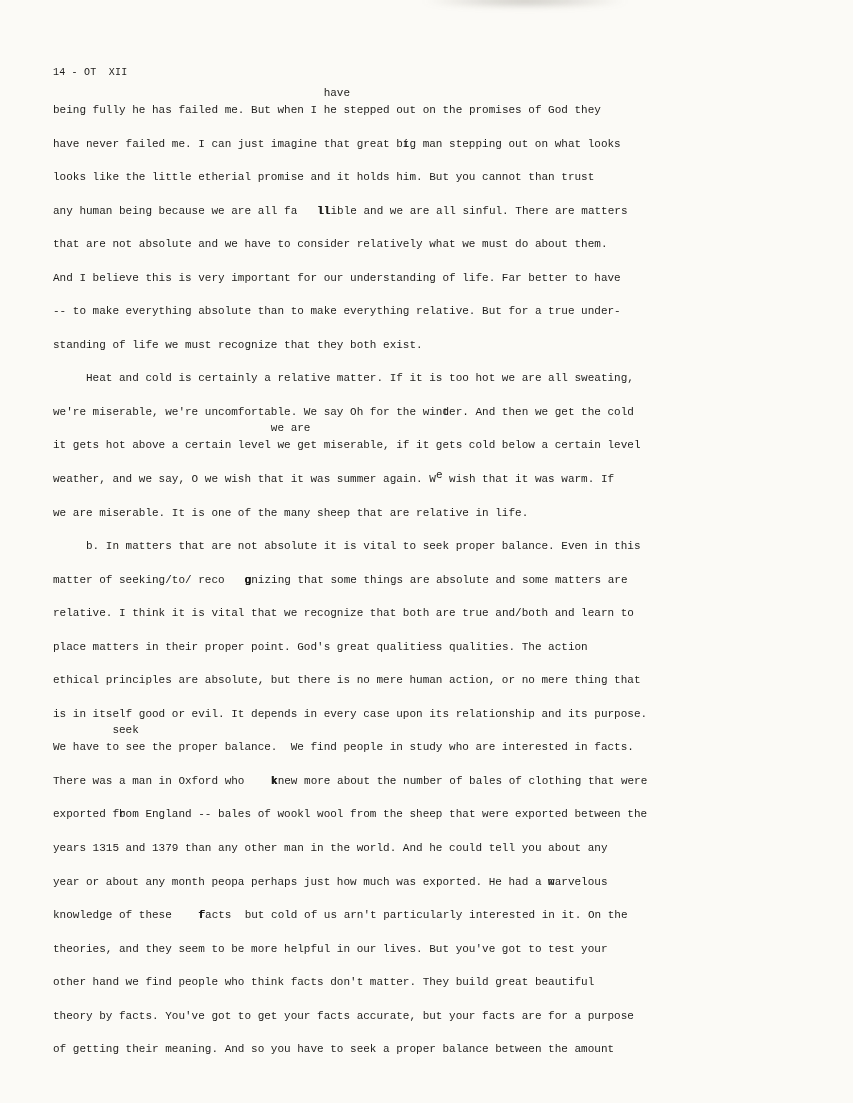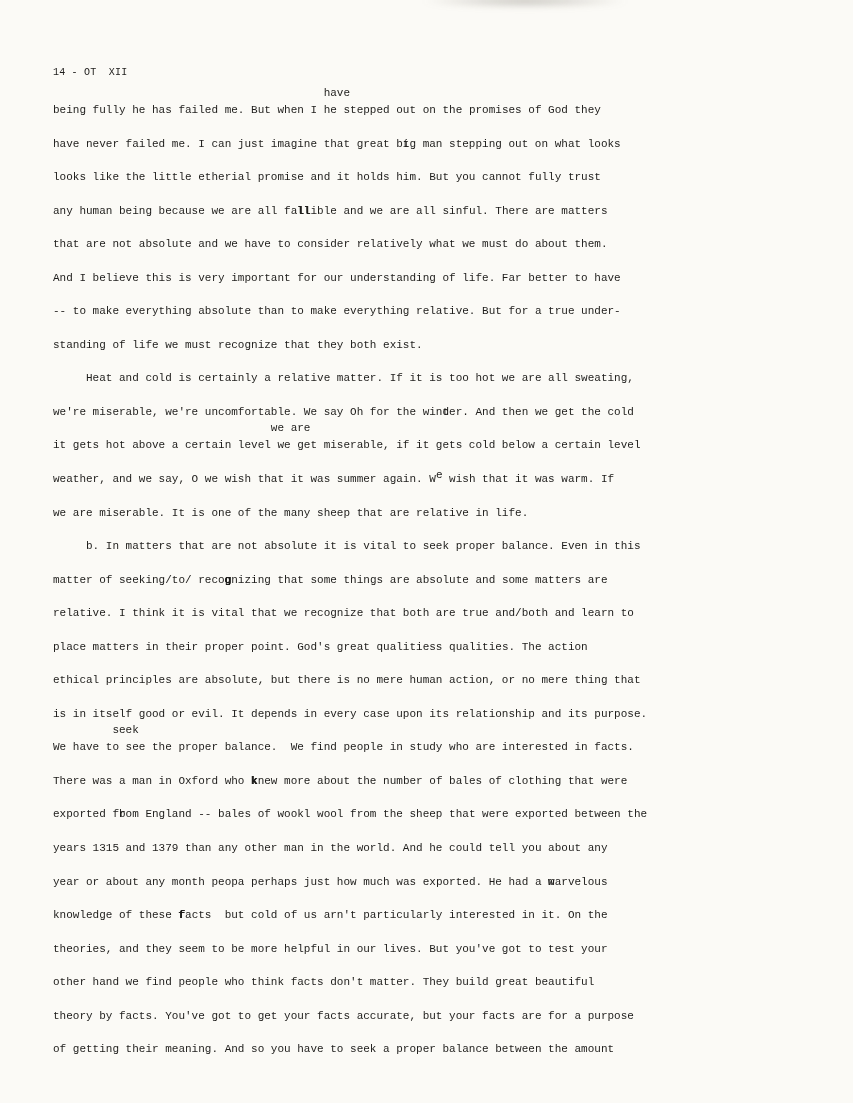--- a/index.html
+++ b/index.html
@@ -34,38 +34,38 @@
   }
   
   .strike { position:relative; }
   .strike::after {
     content:""; position:absolute; left:0; right:0; top:8px; bottom:7px;
     background:repeating-linear-gradient(120deg, transparent 0 6.4px, #232220 6.4px 8px);
     opacity:.88;
     pointer-events:none;
   }
   
-  .bold { text-shadow:.45px 0 currentColor, -.45px 0 currentColor, 0 0 .5px currentColor; }
+  .bold { text-shadow:.45px 0 currentColor, -.45px 0 currentColor, 0 0 .5px currentColor;padding-left:20px; }
   
   .raise { position:relative; top:-4px; display:inline-block; }
   
   .ovl { position:relative; display:inline-block; width:1ch; }
   .ovl .ovl-top { position:absolute; left:0; top:0; }
 </style>
 </head>
 <body>
 
 <div class="smudge"></div>
 
 <div class="header">14 - OT  XII</div>
 
 <div class="doc">
     <div class="line"><span class="insert" style="left: 41ch;">have</span><span>being fully he has failed me. But when I </span><span class="strike">he</span><span> stepped out on the promises of God they</span></div>
     <div class="line"><span>have never failed me. I can just imagine that great b</span><span class="ovl"><span>i</span><span class="ovl-top">t</span></span><span>g man stepping out on what </span><span class="strike">looks</span></div>
-    <div class="line"><span>looks like the little etherial promise and it holds him. But you cannot fully trust</span></div>
+    <div class="line"><span>looks like the little etherial promise and it holds him. But you cannot than trust</span></div>
     <div class="line"><span>any human being because we are all fa</span><span class="bold">ll</span><span>ible and we are all sinful. There are matters</span></div>
     <div class="line"><span>that are not absolute and we have to consider relatively what we must do about them.</span></div>
     <div class="line"><span>And I believe this is very important for our understanding of life. Far better to have</span></div>
     <div class="line"><span>-- to make everything absolute than to make everything relative. But for a true under-</span></div>
     <div class="line"><span>standing of life we must recognize that they both exist.</span></div>
     <div class="line"><span>     Heat and cold is certainly a relative matter. If it is too hot we are all sweating,</span></div>
     <div class="line"><span>we're miserable, we're uncomfortable. We say Oh for the win</span><span class="ovl"><span>d</span><span class="ovl-top">t</span></span><span>er. And then we get the cold</span></div>
     <div class="line"><span class="insert" style="left: 33ch;">we are</span><span>it gets hot above a certain level we get miserable, if it gets cold below a certain level</span></div>
     <div class="line"><span>weather, and we say, O we wish that it was summer again. W</span><span class="raise">e</span><span> wish that it was warm. If</span></div>
     <div class="line"><span>we are miserable. It is one of the many sheep that are relative in life.</span></div>

